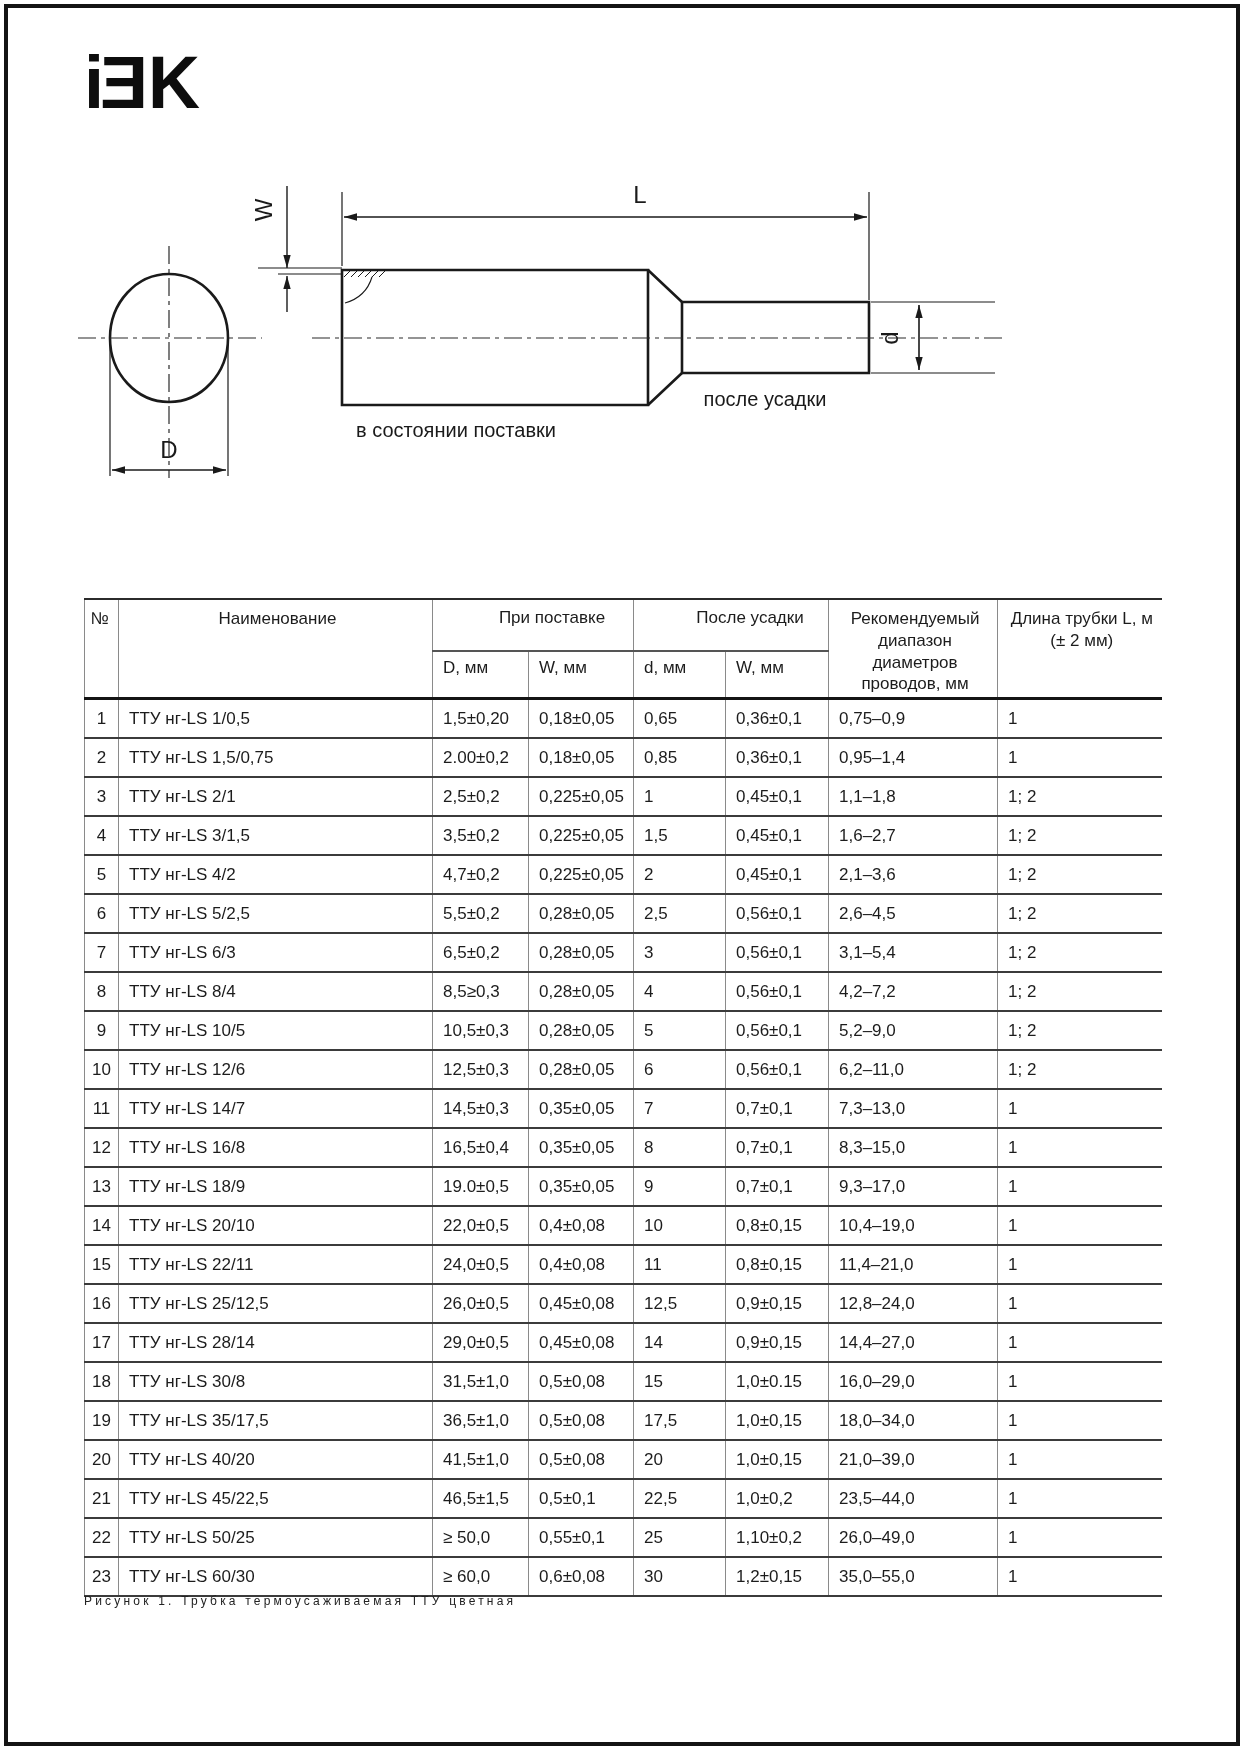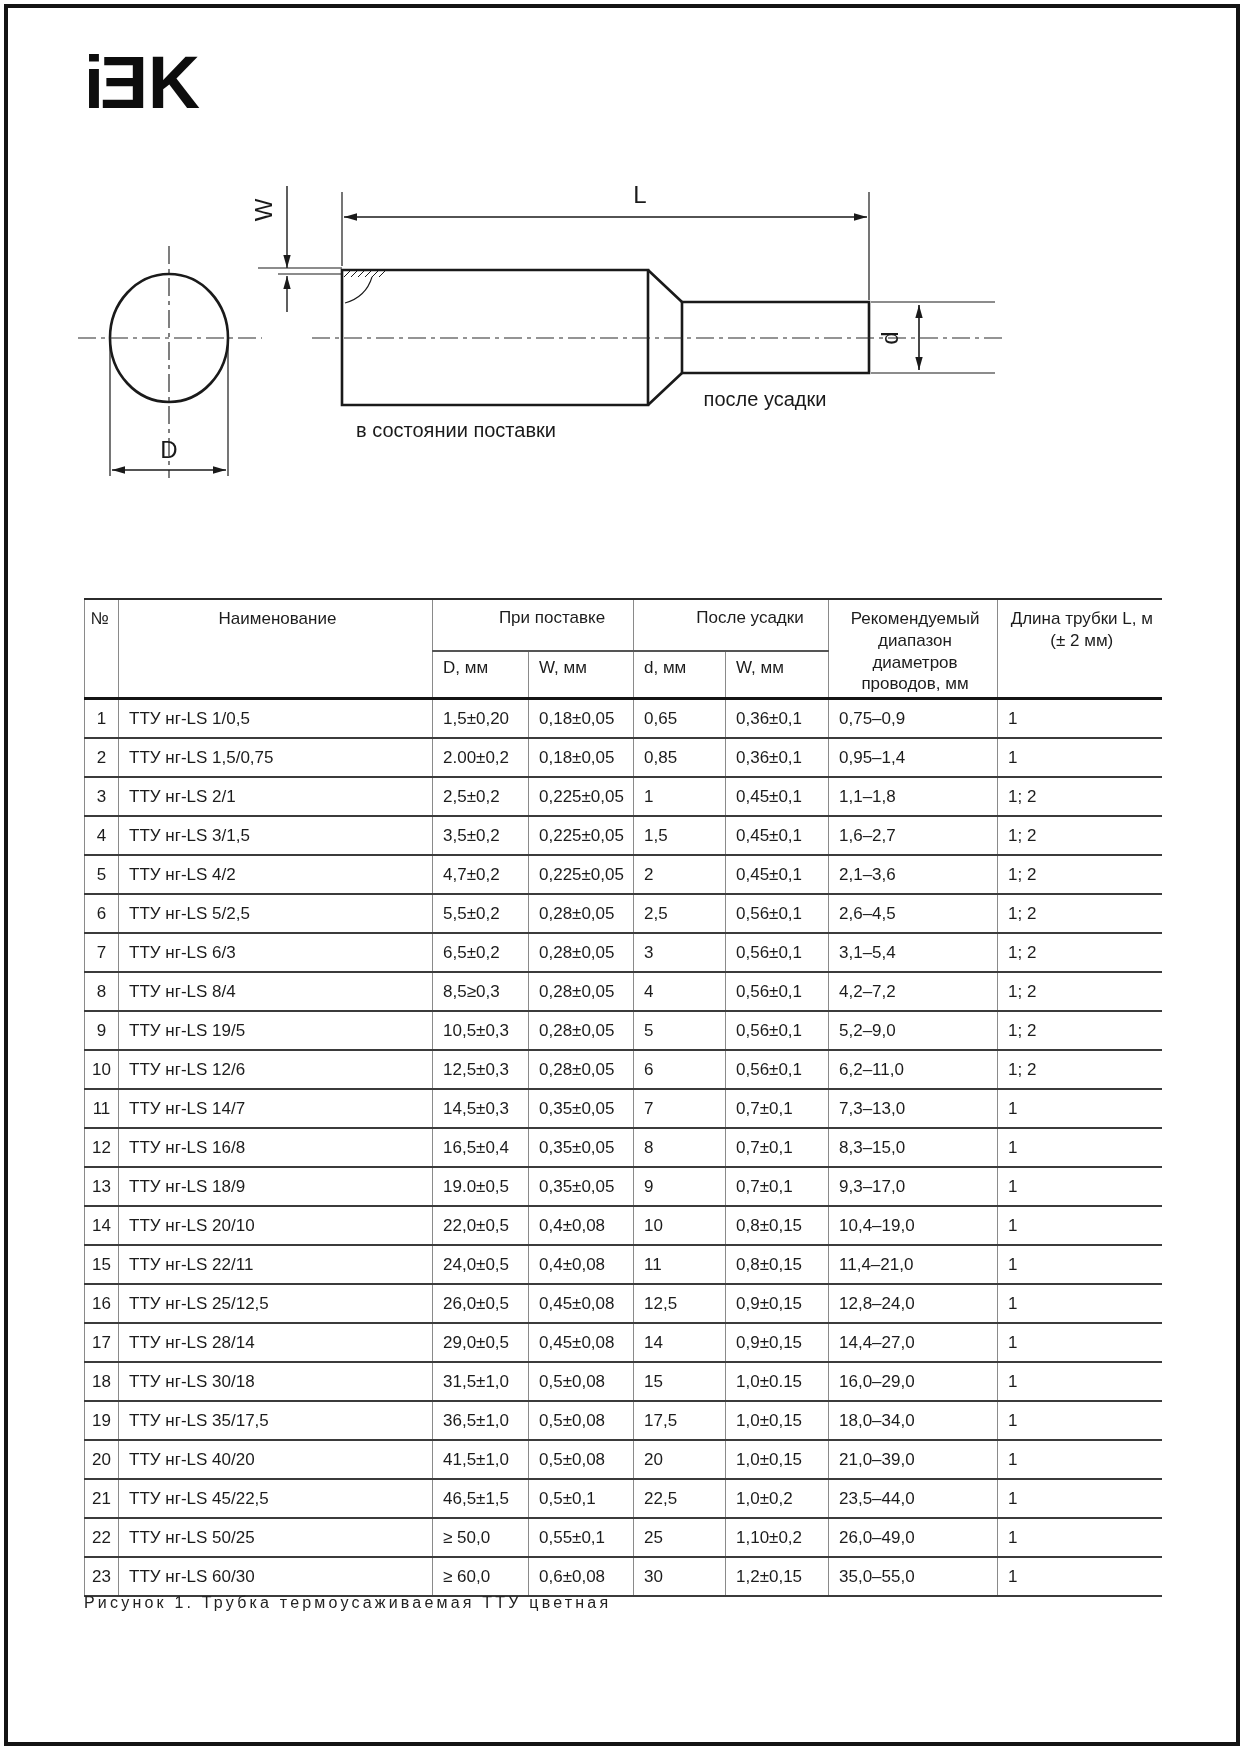--- a/index.html
+++ b/index.html
@@ -54,21 +54,21 @@
   table.spec tbody td{
     height:33px;
     border-bottom:2px solid #3b3b3b;
     vertical-align:middle;
     white-space:nowrap;
   }
   table.spec tbody td.c0{text-align:center;padding-left:2px;padding-right:2px;}
   
   .fig-caption{
     position:absolute;left:84px;top:1594px;
-    font-size:16px;letter-spacing:3.2px;color:#222;
+    font-size:12px;letter-spacing:3.2px;color:#222;
     white-space:nowrap;
   }
 </style>
 </head>
 <body>
 
 <div class="page">
   <div class="frame"></div>
 
   <div class="logo"><span>i</span><span class="mirrored">E</span><span>K</span></div>
@@ -226,21 +226,21 @@
           <td class="c1">ТТУ нг-LS 8/4</td>
           <td class="c2">8,5≥0,3</td>
           <td class="c3">0,28±0,05</td>
           <td class="c4">4</td>
           <td class="c5">0,56±0,1</td>
           <td class="c6">4,2–7,2</td>
           <td class="c7">1; 2</td>
         </tr>
         <tr>
           <td class="c0">9</td>
-          <td class="c1">ТТУ нг-LS 19/5</td>
+          <td class="c1">ТТУ нг-LS 10/5</td>
           <td class="c2">10,5±0,3</td>
           <td class="c3">0,28±0,05</td>
           <td class="c4">5</td>
           <td class="c5">0,56±0,1</td>
           <td class="c6">5,2–9,0</td>
           <td class="c7">1; 2</td>
         </tr>
         <tr>
           <td class="c0">10</td>
           <td class="c1">ТТУ нг-LS 12/6</td>
@@ -316,21 +316,21 @@
           <td class="c1">ТТУ нг-LS 28/14</td>
           <td class="c2">29,0±0,5</td>
           <td class="c3">0,45±0,08</td>
           <td class="c4">14</td>
           <td class="c5">0,9±0,15</td>
           <td class="c6">14,4–27,0</td>
           <td class="c7">1</td>
         </tr>
         <tr>
           <td class="c0">18</td>
-          <td class="c1">ТТУ нг-LS 30/18</td>
+          <td class="c1">ТТУ нг-LS 30/8</td>
           <td class="c2">31,5±1,0</td>
           <td class="c3">0,5±0,08</td>
           <td class="c4">15</td>
           <td class="c5">1,0±0.15</td>
           <td class="c6">16,0–29,0</td>
           <td class="c7">1</td>
         </tr>
         <tr>
           <td class="c0">19</td>
           <td class="c1">ТТУ нг-LS 35/17,5</td>

